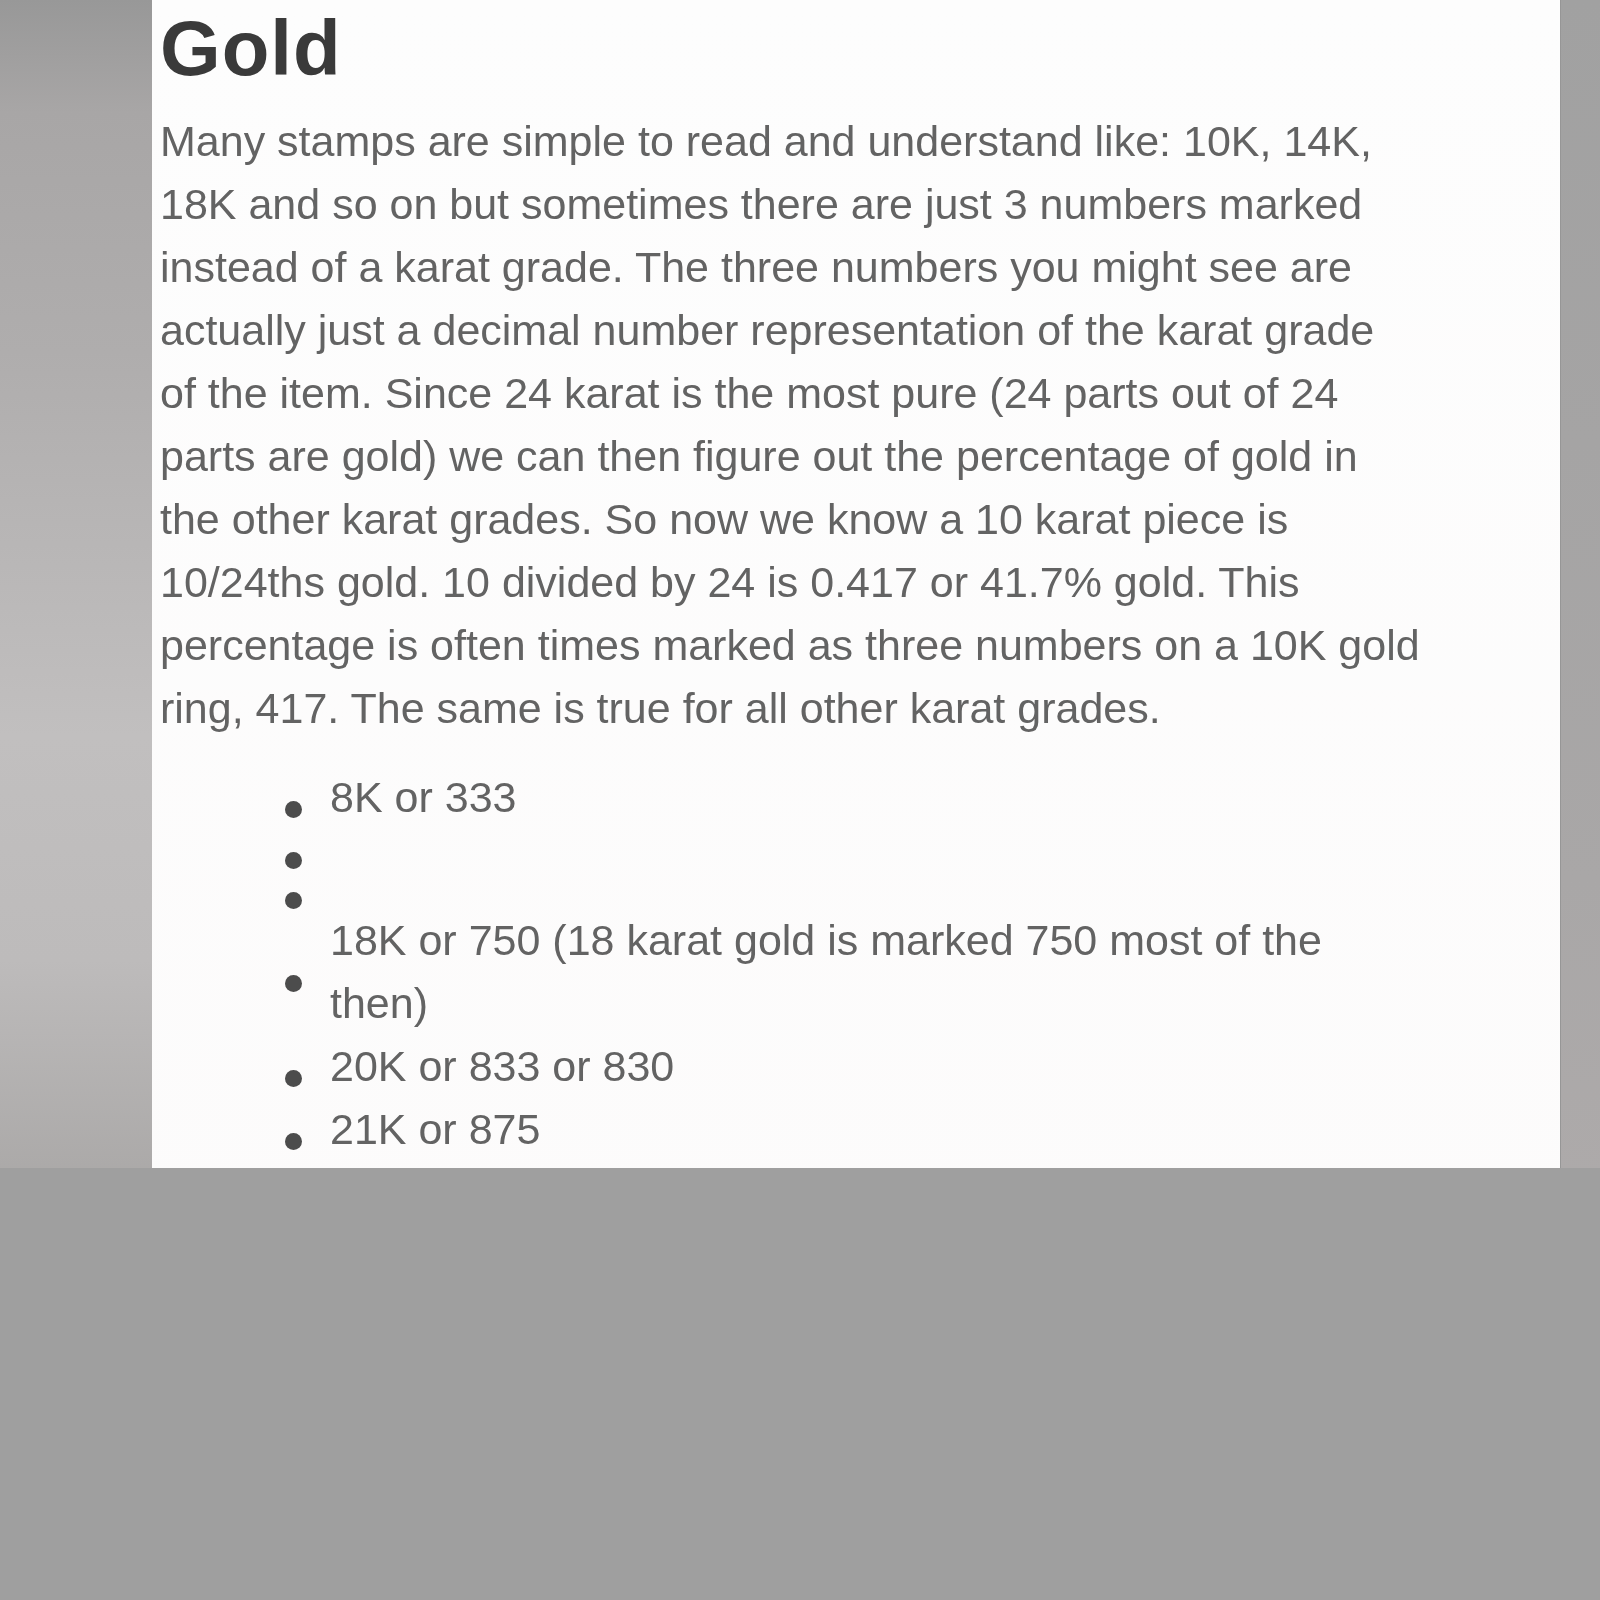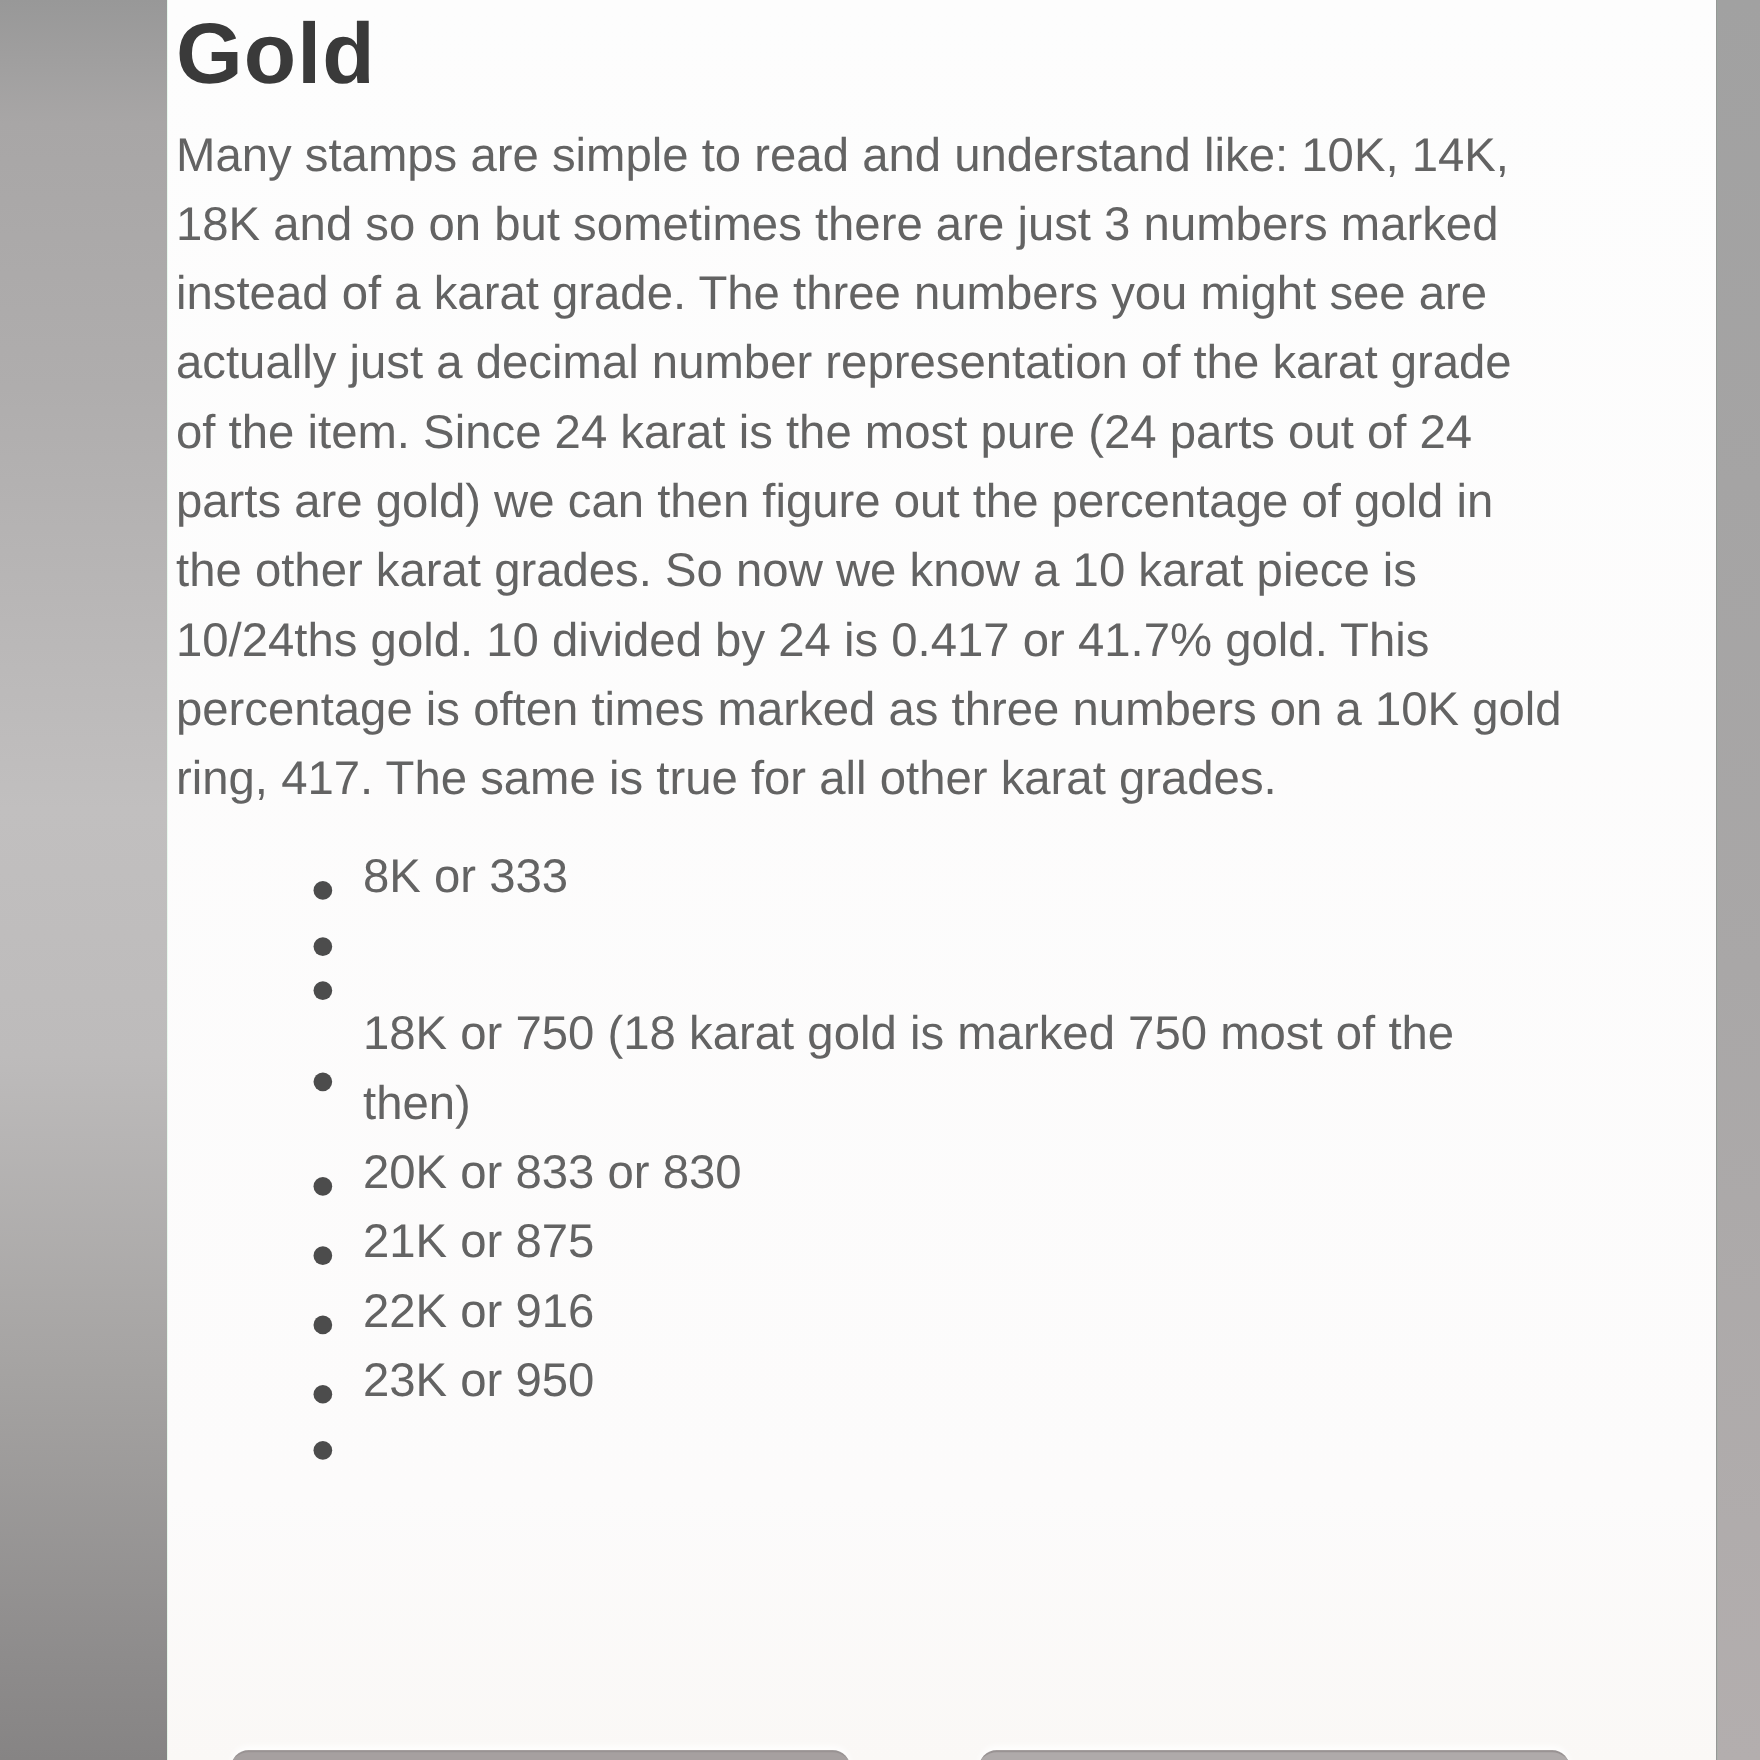--- a/index.html
+++ b/index.html
@@ -4,23 +4,23 @@
 <style>
   html, body {
     margin: 0;
     padding: 0;
     background: #9f9f9f;
     font-family: "Liberation Sans", "DejaVu Sans", sans-serif;
   }
   .canvas {
     position: relative;
     width: 1600px;
-    height: 1600px;
+    height: 1168px;
     overflow: hidden;
-    background: #86efac;
+    background: #f9a8d4;
   }
   .gutter-left {
     position: absolute;
     left: 0; top: 0;
     width: 152px; height: 1600px;
     background: linear-gradient(to bottom,
       #989898 0%, #a8a6a6 7%, #afadad 22%, #c1bfbf 46%,
       #bdbbbb 60%, #a5a3a2 78%, #8e8c8c 94%, #868484 100%);
   }
   .gutter-right {

